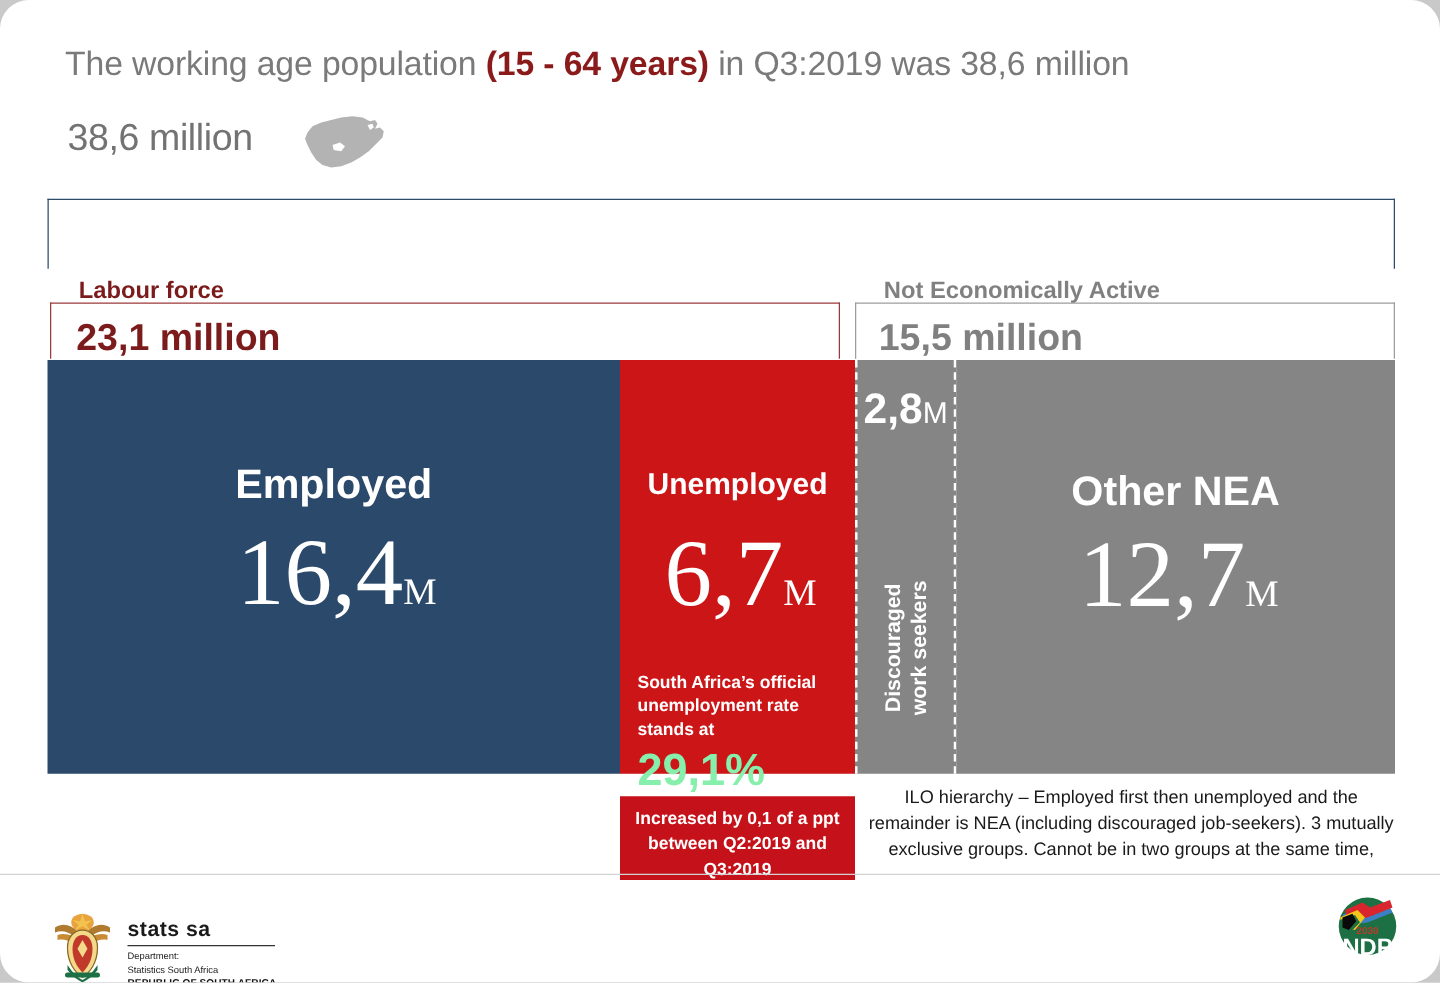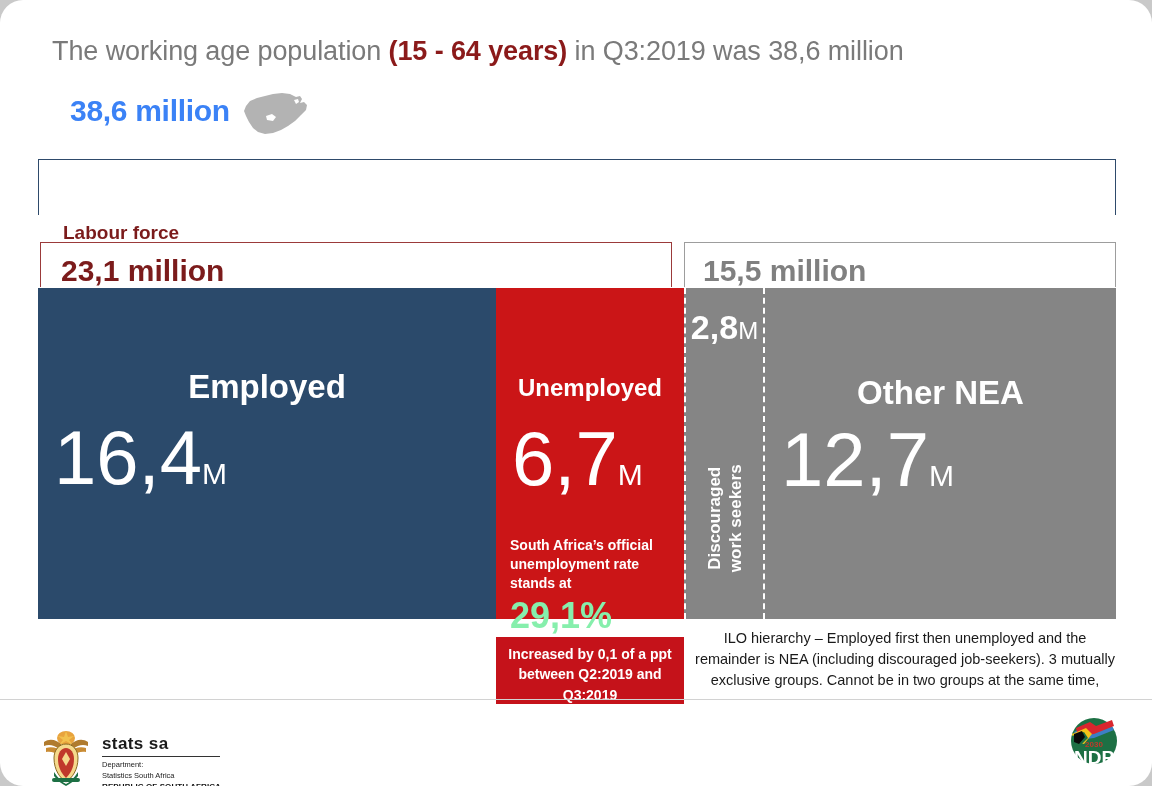--- a/index.html
+++ b/index.html
@@ -24,24 +24,24 @@
     font-size: 27px;
     color: #7a7a7a;
     white-space: nowrap;
     letter-spacing: -0.1px;
   }
   .title .accent { color: #8B1A1A; font-weight: bold; }
 
   
   .headline {
     position: absolute;
-    left: 70px; top: 94px;
+    left: 54px; top: 94px;
     font-size: 30px;
-    font-weight: bold;
-    color: #3b82f6;
+    font-weight: normal;
+    color: #737373;
     letter-spacing: -0.3px;
   }
   .sa-map {
     position: absolute;
     left: 238px; top: 90px;
     width: 74px; height: 48px;
   }
   .subhead {
     position: absolute;
     left: 54px; top: 137px;
@@ -129,26 +129,27 @@
     position: absolute;
     left: 0; right: 0;
     text-align: center;
     color: #ffffff;
     font-size: 33px;
     font-weight: bold;
     white-space: nowrap;
   }
   .seg-big {
     position: absolute;
-    left: 16px; right: 0;
-    text-align: left;
+    left: 5px; right: 0;
+    text-align: center;
     color: #ffffff;
     font-size: 76px;
     white-space: nowrap;
     line-height: 1;
+    font-family: Liberation Serif, serif;
   }
   .seg-big .unit {
     font-size: 30px;
     vertical-align: baseline;
   }
 
   
   .seg-employed .seg-title { top: 80px; }
   .seg-employed .seg-big { top: 132px; }
   
@@ -281,20 +282,21 @@
     <path fill="#ffffff" d="M28,26 L34,24 L38,27 L35,31 L29,30 Z"></path>
   </svg>
 
 
   <div class="bracket-top"></div>
 
   <div class="sec-label lf">Labour  force</div>
   <div class="sec-value lf">23,1 million</div>
   <div class="bracket-lf"></div>
 
+  <div class="sec-label nea">Not Economically Active</div>
   <div class="sec-value nea">15,5 million</div>
   <div class="bracket-nea"></div>
 
   <div class="bar seg-employed">
     <div class="seg-title">Employed</div>
     <div class="seg-big"><span>16,4</span><span class="unit">M</span></div>
   </div>
 
   <div class="bar seg-unemployed">
     <div class="seg-title">Unemployed</div>

